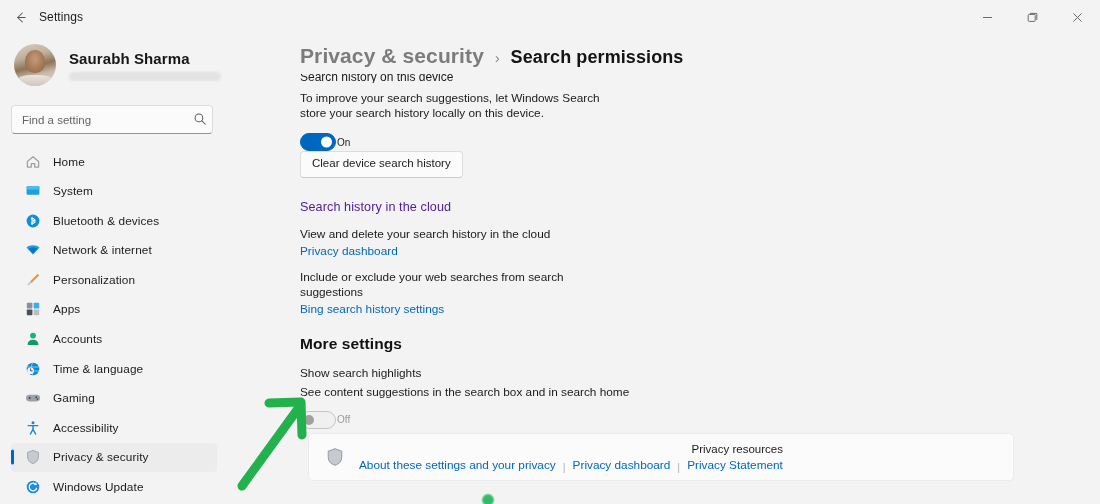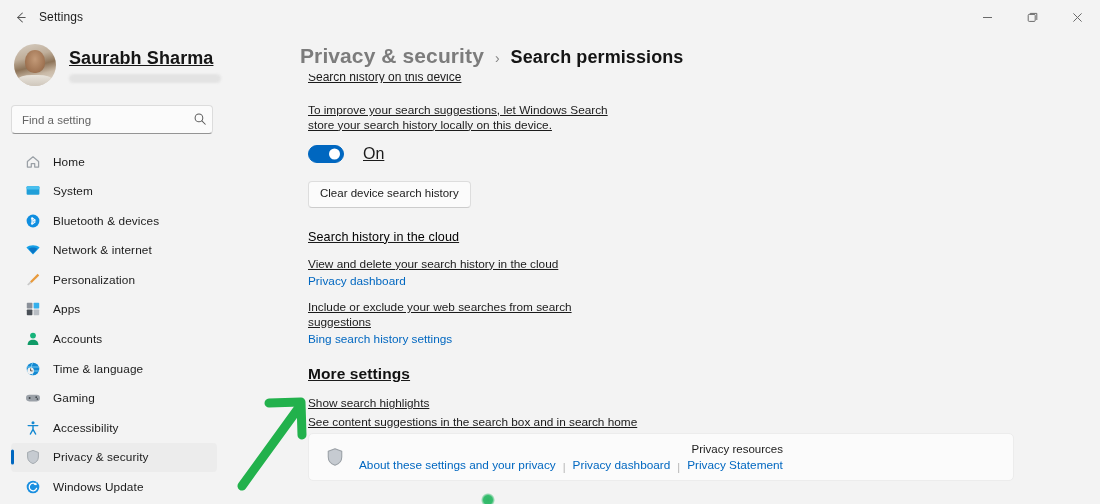--- a/index.html
+++ b/index.html
@@ -97,25 +97,24 @@
   .avatar::after {
     content:"";
     position:absolute;
     left:10%; bottom:0;
     width:80%; height:26%;
     border-radius:42% 42% 0 0;
     background: linear-gradient(180deg,#e9e4dc,#cfc7bc);
   }
   .profile-meta { margin-left: 13px; flex: 1; min-width: 0; }
   .profile-name {
-    font-size: 18px;
+    font-size: 15px;
     font-weight: bold;
     color: #161616;
     letter-spacing: .1px;
-    text-decoration: underline;
   }
   .profile-mail {
     margin-top: 5px;
     height: 9px;
     width: 152px;
     border-radius: 5px;
     background: #e3e3e3;
     filter: blur(1.1px);
   }
 
@@ -206,40 +205,39 @@
   }
   .crumb-current {
     font-size: 18px;
     font-weight: bold;
     color: #141414;
     letter-spacing: .1px;
   }
 
   .content {
     position: absolute;
-    left: 80px; top: 36px;
+    left: 72px; top: 36px;
     width: 760px;
-    text-decoration: underline;
   }
   .clipped-head {
     font-size: 12px;
     color: #1b1b1b;
     height: 13px;
     overflow: hidden;
     line-height: 15px;
   }
   .body-text {
     font-size: 11.8px;
     color: #1b1b1b;
     line-height: 14.6px;
     max-width: 310px;
   }
   .section-head {
     font-size: 12.6px;
-    color: #000000;
+    color: #4c1d95;
     letter-spacing: .1px;
   }
   .big-head {
     font-size: 15.5px;
     font-weight: bold;
     color: #111;
     letter-spacing: .1px;
   }
   .link {
     font-size: 11.8px;
@@ -274,22 +272,22 @@
   }
   .toggle.off .knob {
     position: absolute;
     left: 3px; top: 50%;
     transform: translateY(-50%);
     width: 10px; height: 10px;
     border-radius: 50%;
     background: #a0a0a0;
   }
   .toggle-label {
-    font-size: 16px;
-    margin-left: 19px;
+    font-size: 10px;
+    margin-left: 1px;
     color: #1b1b1b;
   }
   .toggle-label.muted { color: #9a9a9a; }
 
   .btn {
     display: inline-block;
     font-family: "Liberation Sans", sans-serif;
     font-size: 11.5px;
     color: #1b1b1b;
     background: #fbfbfb;
@@ -545,30 +543,30 @@
     <div class="breadcrumb">
       <span class="crumb-parent">Privacy &amp; security</span>
       <span class="crumb-sep">›</span>
       <span class="crumb-current">Search permissions</span>
     </div>
 
     <div class="content">
 
       <div class="clipped-head">Search history on this device</div>
 
-      <div class="body-text" style="margin-top:20px;">To improve your search suggestions, let Windows Search store your search history locally on this device.</div>
+      <div class="body-text" style="margin-top:8px;">To improve your search suggestions, let Windows Search store your search history locally on this device.</div>
 
       <div class="toggle-row" style="margin-top:13px;">
         <div class="toggle on">
           <div class="knob"></div>
         </div>
         <span class="toggle-label">On</span>
       </div>
 
-      <button class="btn" style="margin-top:18px;">Clear device search history</button>
+      <button class="btn" style="">Clear device search history</button>
 
       <div class="section-head" style="margin-top:22px;">Search history in the cloud</div>
 
       <div class="body-text" style="margin-top:13px;">View and delete your search history in the cloud</div>
       <a class="link" href="#" style="display:inline-block;margin-top:3px;">Privacy dashboard</a>
 
       <div class="body-text" style="margin-top:11px;">Include or exclude your web searches from search suggestions</div>
       <a class="link" href="#" style="display:inline-block;margin-top:3px;">Bing search history settings</a>
 
       <div class="big-head" style="margin-top:18px;">More settings</div>

